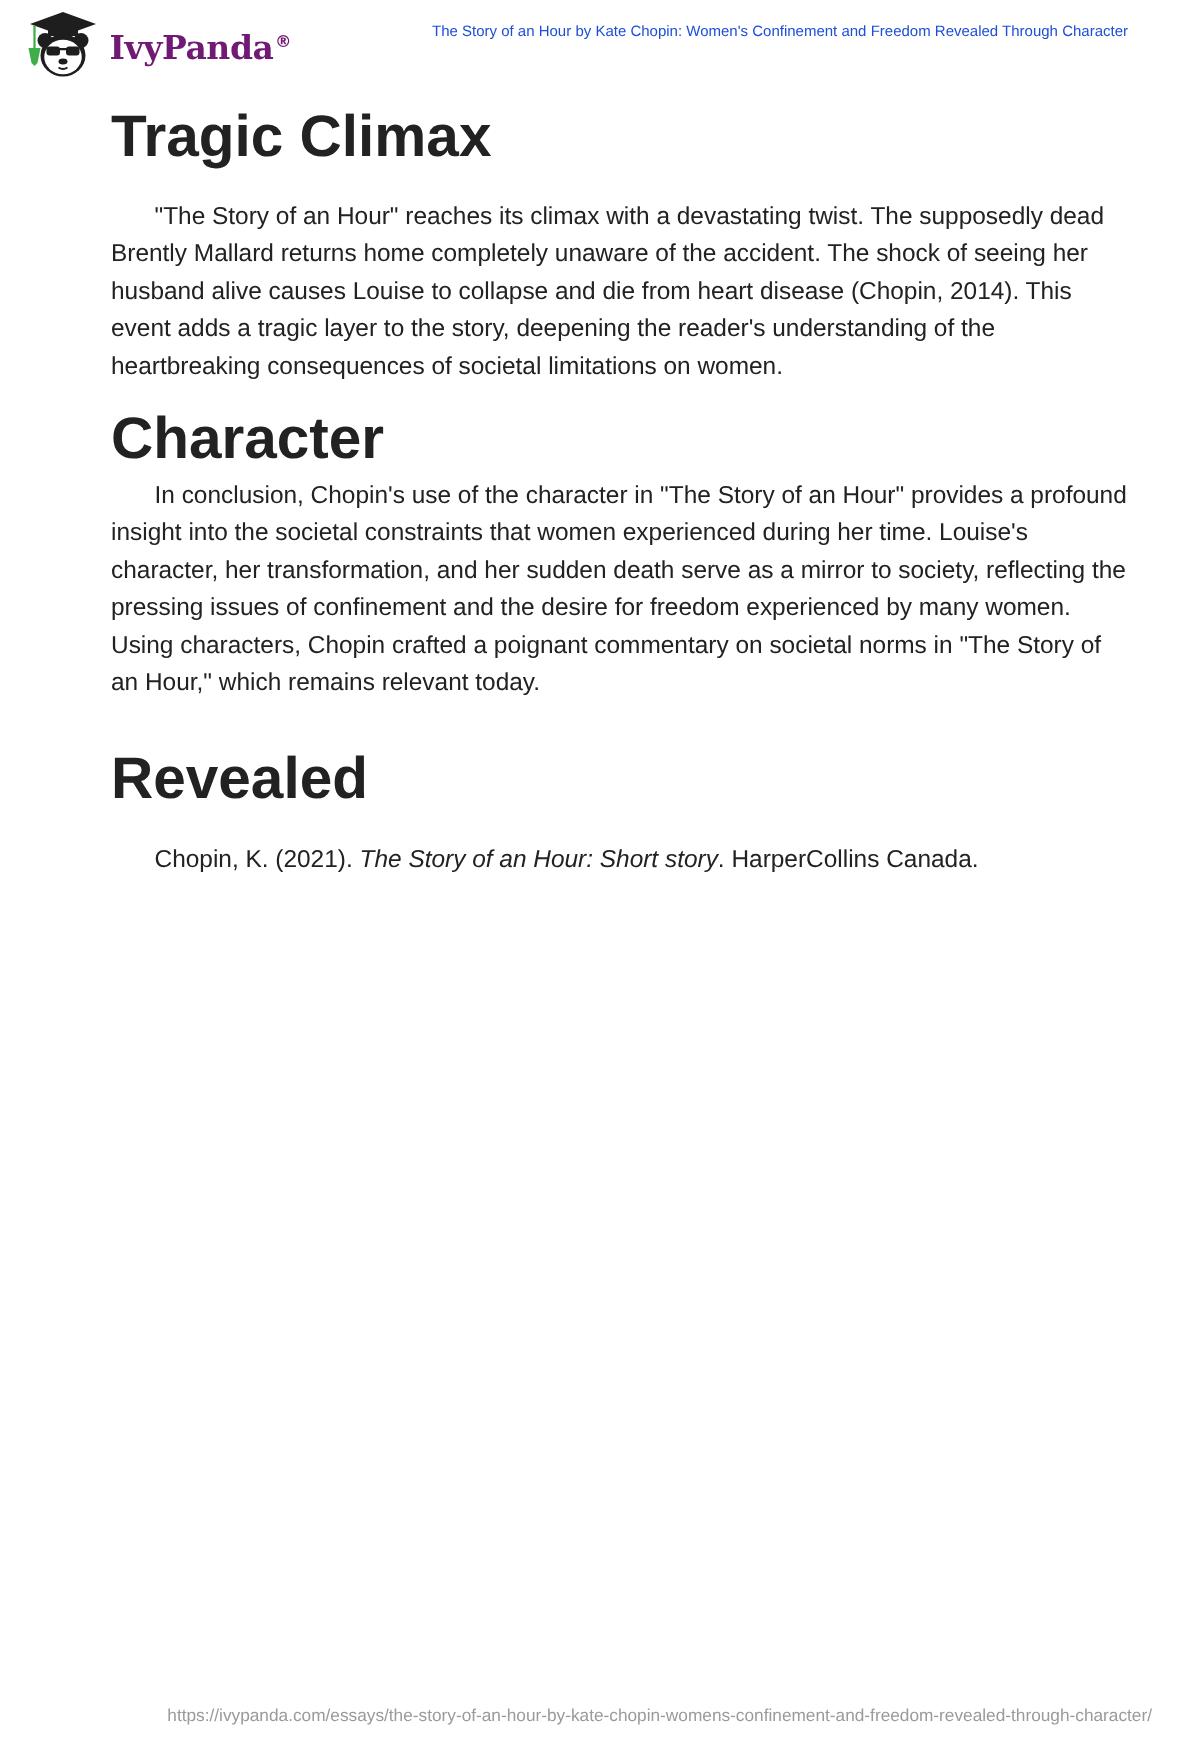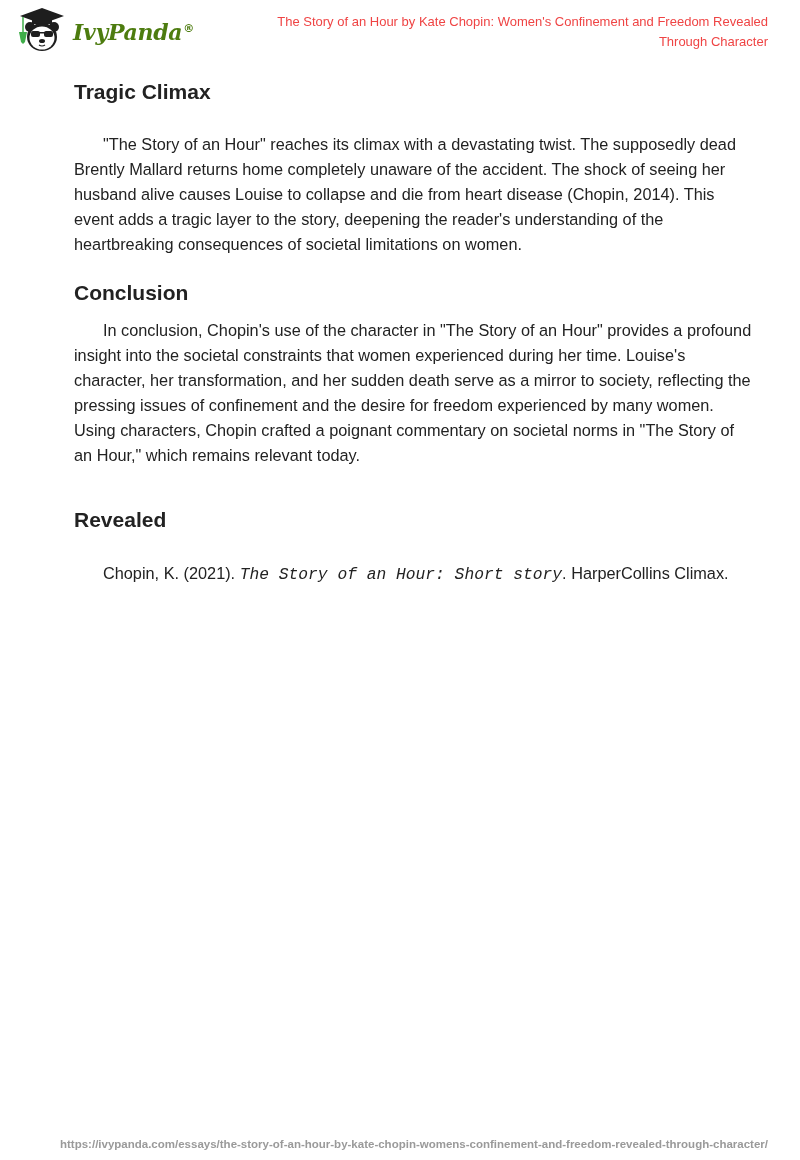--- a/index.html
+++ b/index.html
@@ -31,80 +31,78 @@
     }
     .logo-icon {
       width: 50px;
       height: 48px;
       display: block;
     }
     .logo-text {
       font-family: "DejaVu Serif", serif;
       font-weight: bold;
       font-size: 22px;
-      color: #4d7c0f;
+      color: #701a75;
       margin-left: 6px;
       letter-spacing: -0.3px;
       position: relative;
       top: 2px;
-      font-style: italic;
     }
     .logo-reg {
       font-size: 11px;
       vertical-align: super;
       font-family: "DejaVu Sans", sans-serif;
       font-weight: bold;
       margin-left: 1px;
     }
     .header-title {
       position: absolute;
-      right: 32px;
+      right: 48px;
       top: 12px;
       width: 540px;
       text-align: right;
-      font-size: 13px;
+      font-size: 10px;
       line-height: 20px;
-      color: #ef4444;
+      color: #1d4ed8;
     }
     .content {
       position: absolute;
       left: 74px;
       top: 70px;
       width: 680px;
     }
     h2 {
       font-family: "Liberation Sans", sans-serif;
       font-weight: bold;
-      font-size: 21px;
+      font-size: 39px;
       margin: 0;
       color: #222;
       line-height: 40px;
     }
     p {
       margin: 0;
       font-size: 16.3px;
       line-height: 25px;
       color: #222;
       text-indent: 29px;
     }
     .sec1-title { position: absolute; top: 2px; }
     .sec1-body { position: absolute; top: 62px; width: 680px; }
     .sec2-title { position: absolute; top: 203px; }
     .sec2-body { position: absolute; top: 248px; width: 680px; }
     .sec3-title { position: absolute; top: 430px; }
     .sec3-body { position: absolute; top: 491px; width: 680px; }
-    .ref-italic { font-style: italic; font-family: Liberation Mono, monospace; }
+    .ref-italic { font-style: italic; }
     .footer-url {
       position: absolute;
       right: 32px;
       bottom: 10px;
       font-size: 11.5px;
       color: #9a9a9a;
       white-space: nowrap;
-      font-weight: bold;
     }
   </style>
 </head>
 <body>
 
 <div class="header">
   <div class="logo">
     <svg class="logo-icon" viewBox="0 0 50 48">
 
       <polygon points="25,2 47,10 25,18 3,10" fill="#1e1e1e"></polygon>
@@ -128,20 +126,20 @@
     </svg>
     <span class="logo-text"><span>IvyPanda</span><span class="logo-reg">®</span></span>
   </div>
   <div class="header-title">The Story of an Hour by Kate Chopin: Women's Confinement and Freedom Revealed Through Character</div>
 </div>
 
 <div class="content">
   <h2 class="sec1-title">Tragic Climax</h2>
   <p class="sec1-body">"The Story of an Hour" reaches its climax with a devastating twist. The supposedly dead Brently Mallard returns home completely unaware of the accident. The shock of seeing her husband alive causes Louise to collapse and die from heart disease (Chopin, 2014). This event adds a tragic layer to the story, deepening the reader's understanding of the heartbreaking consequences of societal limitations on women.</p>
 
-  <h2 class="sec2-title">Conclusion</h2>
+  <h2 class="sec2-title">Character</h2>
   <p class="sec2-body">In conclusion, Chopin's use of the character in "The Story of an Hour" provides a profound insight into the societal constraints that women experienced during her time. Louise's character, her transformation, and her sudden death serve as a mirror to society, reflecting the pressing issues of confinement and the desire for freedom experienced by many women. Using characters, Chopin crafted a poignant commentary on societal norms in "The Story of an Hour," which remains relevant today.</p>
 
   <h2 class="sec3-title">Revealed</h2>
-  <p class="sec3-body"><span>Chopin, K. (2021). </span><span class="ref-italic">The Story of an Hour: Short story</span><span>. HarperCollins Climax.</span></p>
+  <p class="sec3-body"><span>Chopin, K. (2021). </span><span class="ref-italic">The Story of an Hour: Short story</span><span>. HarperCollins Canada.</span></p>
 </div>
 
 <div class="footer-url">https://ivypanda.com/essays/the-story-of-an-hour-by-kate-chopin-womens-confinement-and-freedom-revealed-through-character/</div>
 
 </body></html>

